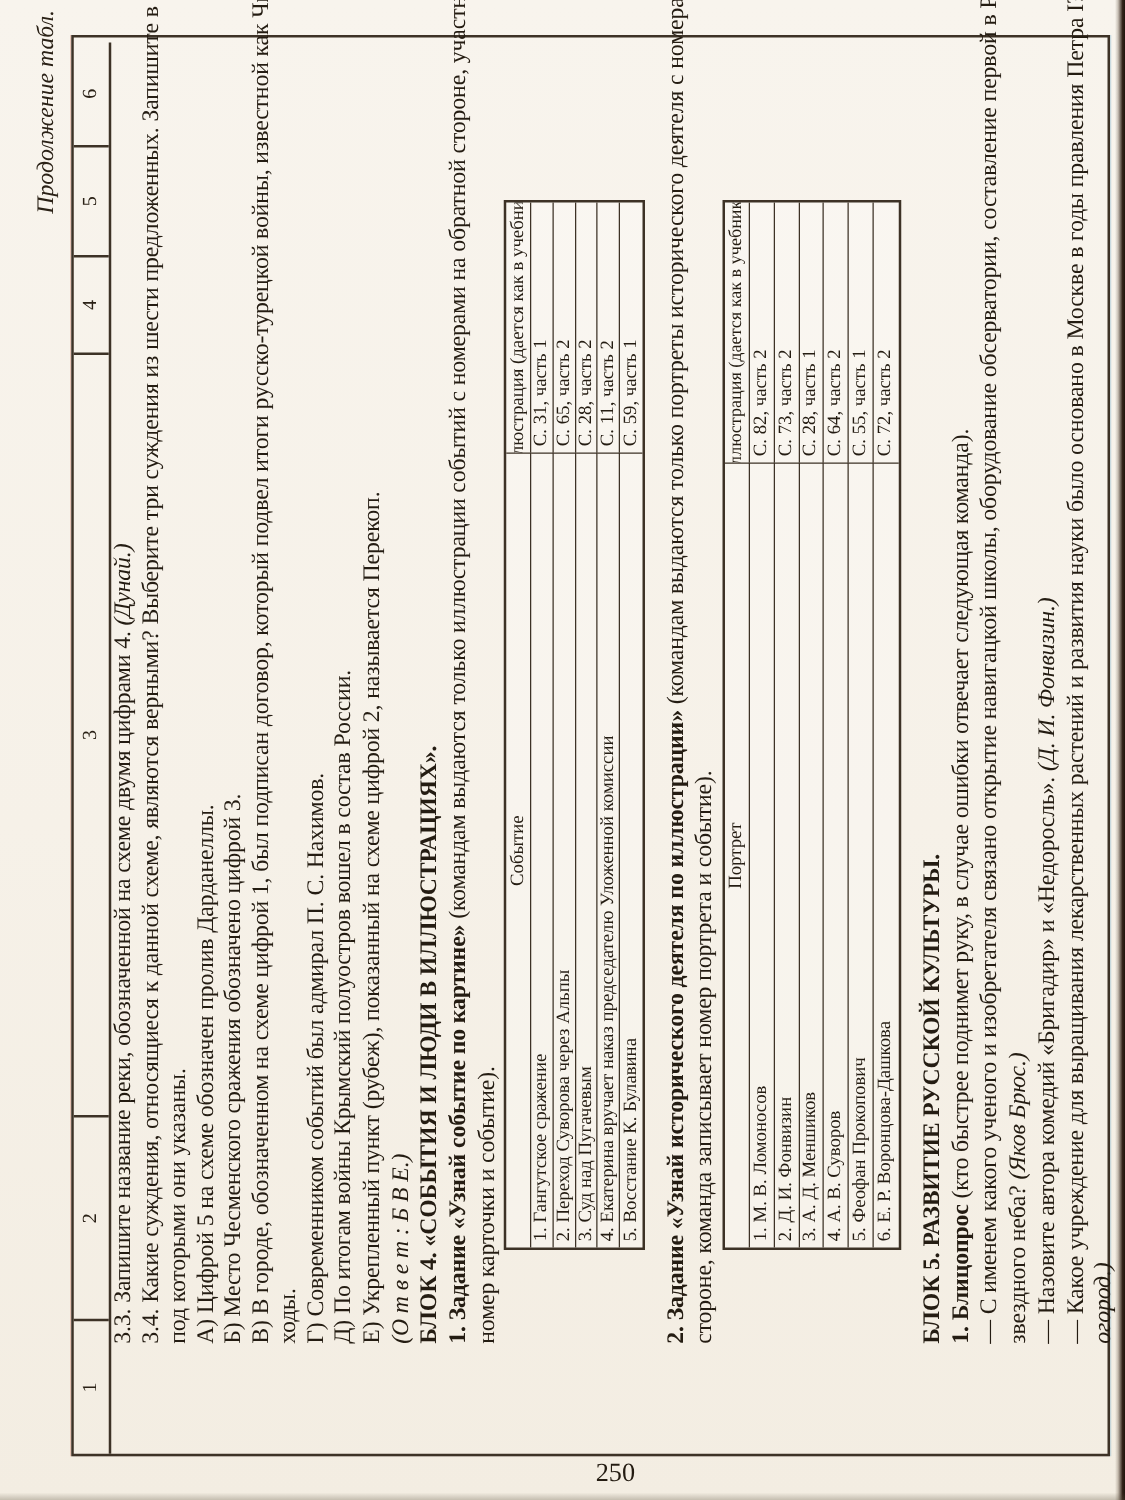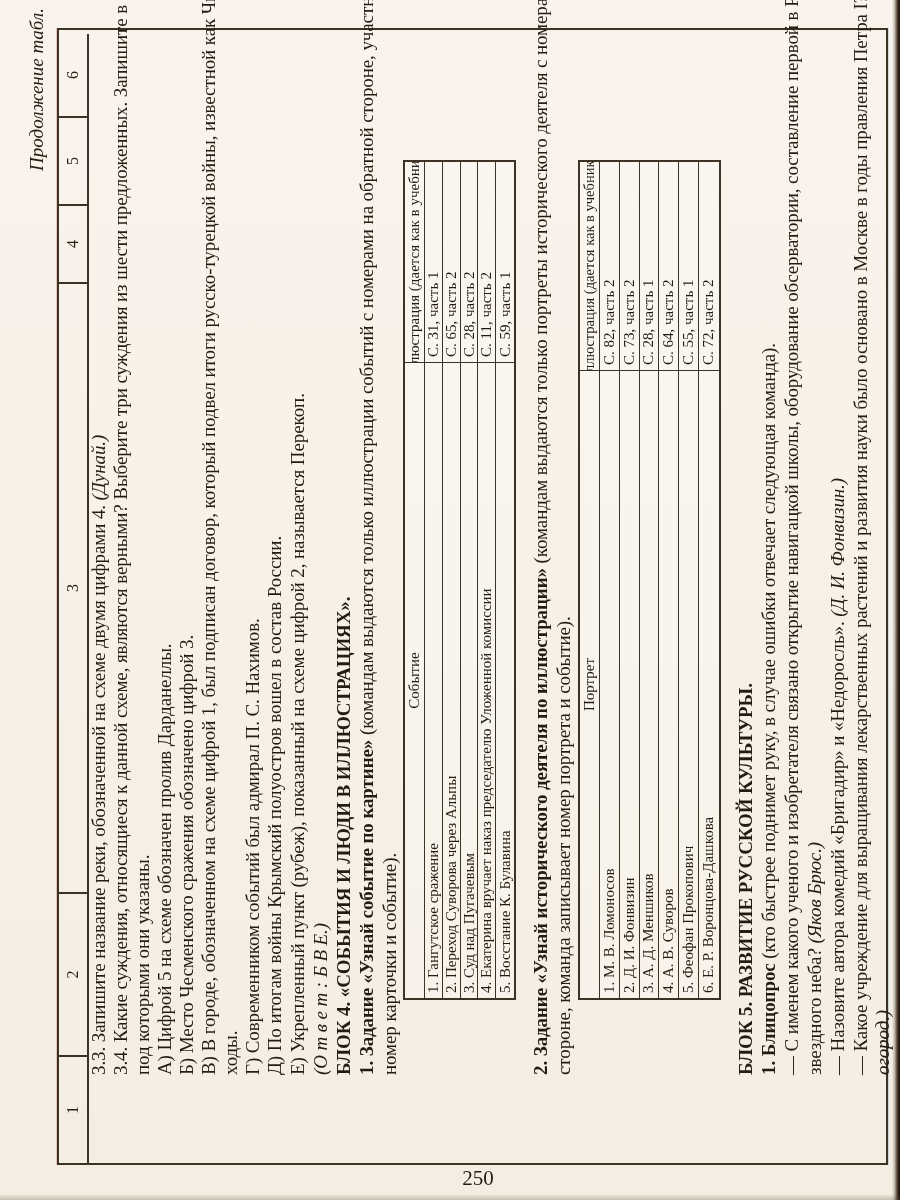--- a/index.html
+++ b/index.html
@@ -55,21 +55,21 @@
   .drow:last-child .dcell{border-bottom:none;}
   .hcell{justify-content:center;}
   .t1col1{width:636px;}.t1col2{flex:1;}
   .t2col1{width:628px;}.t2col2{flex:1;}
   .t1 .drow{height:17.8px;}
   .t1 .drow.hr{height:20px;}
   .t2 .drow{height:19.8px;}
   .t2 .drow.hr{height:20px;}
   .t2 .hcell.t2col2{font-size:14.5px;}
   .pagenum{
-    position:absolute;left:448px;top:1166px;width:60px;text-align:center;
+    position:absolute;left:448px;top:1166px;width:60px;text-align:right;
     font-size:21px;color:#241c12;
   }
   .edge-right{
     position:absolute;right:0;top:0;bottom:0;width:8px;
     background:linear-gradient(to right,rgba(60,40,20,0),rgba(60,40,20,.25) 30%,#33241a 75%,#1f140c);
   }
   .edge-bottom{
     position:absolute;left:0;right:0;bottom:0;height:6px;
     background:linear-gradient(to bottom,rgba(90,80,60,0),rgba(90,80,60,.30));
   }

